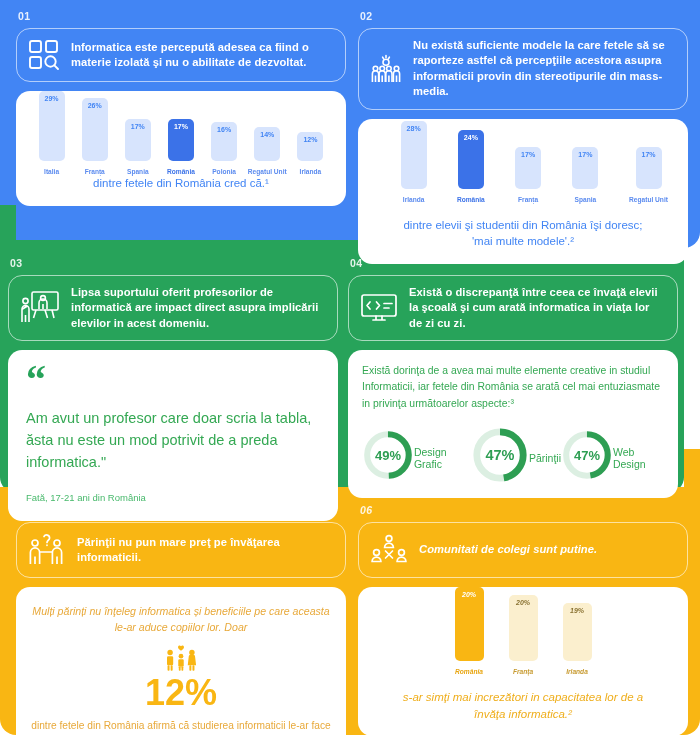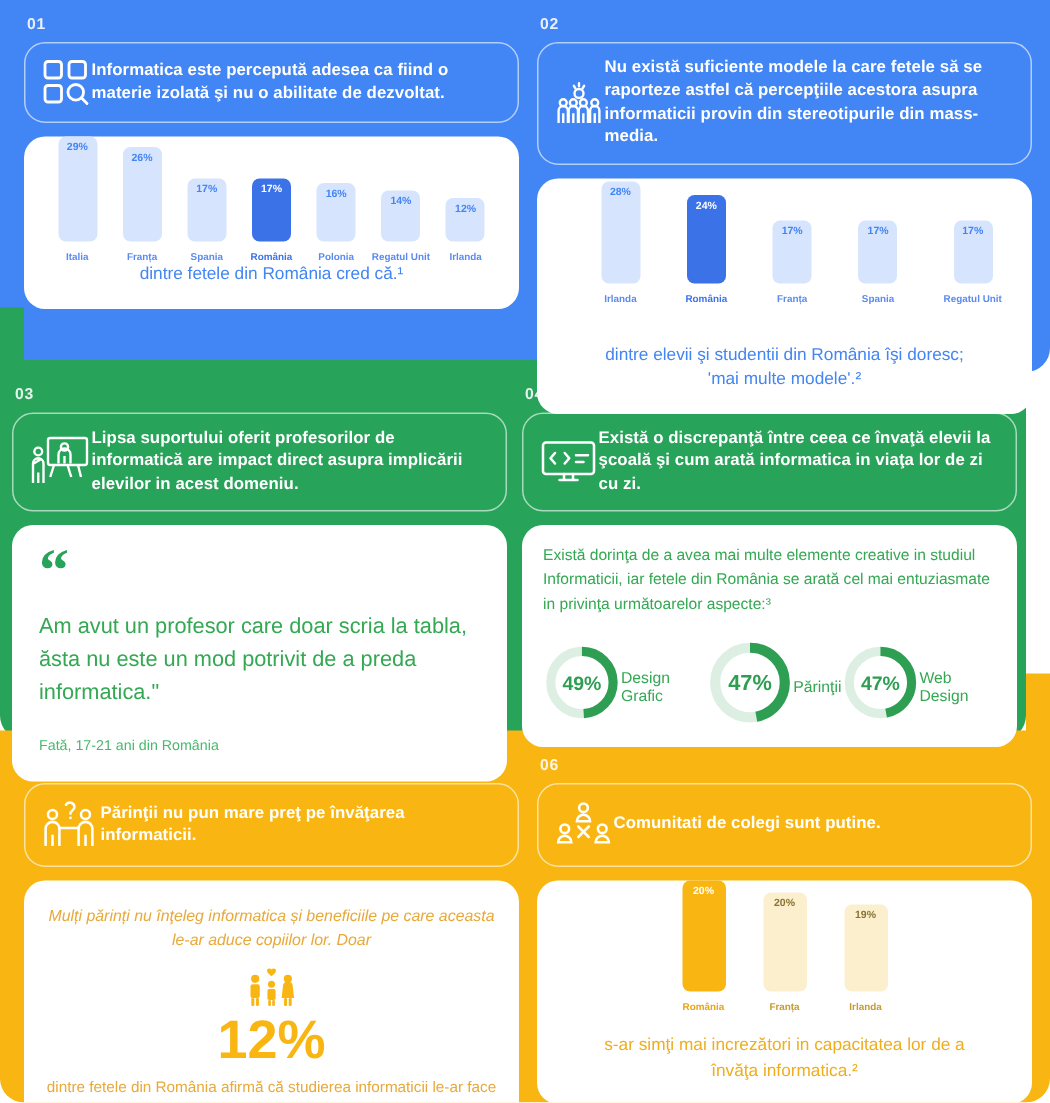--- a/index.html
+++ b/index.html
@@ -24,30 +24,30 @@
   .sliver-green { position:absolute; left:0; top:205px; width:16px; height:48px; background:#27A35A; }
   .sliver-yellow{ position:absolute; left:684px; top:449px; width:16px; height:50px; background:#F9B613; }
 
   
   .panel { position: absolute; width: 330px; }
   .p01 { left: 16px;  top: 10px; }
   .p02 { left: 358px; top: 10px; }
   .p03 { left: 8px;   top: 257px; }
   .p04 { left: 348px; top: 257px; }
   .p05 { left: 16px;  top: 504px; }
-  .p06 { left: 358px; top: 504px; }
+  .p06 { left: 358px; top: 504px; font-style: italic; }
 
   .pnum {
     font-size: 10.5px; font-weight: 700; letter-spacing: .5px;
     color: rgba(255,255,255,.88); margin-bottom: 6px; padding-left: 2px;
   }
 
   
   .headline {
-    display: flex; align-items: center; 
+    display: flex; align-items: center; gap: 10px;
     border: 1.2px solid rgba(255,255,255,.60);
     border-radius: 14px;
     padding: 9px 12px 9px 10px;
     min-height: 46px;
   }
   .headline .ico { flex: 0 0 auto; width: 34px; height: 34px; }
   .headline .ico svg { display:block; width:34px; height:34px; }
   .headline .htext {
     color:#fff; font-size: 11.2px; font-weight: 700; line-height: 1.38;
     letter-spacing: .05px;
@@ -230,21 +230,21 @@
             </div>
           <div class="barlabel">Spania</div>
         </div>
         <div class="barcol" style="width:52px">
           <div class="bar" style="height:42px">
               <span>17%</span>
             </div>
           <div class="barlabel">Regatul Unit</div>
         </div>
       </div>
-      <div class="caption blue" style="margin-top:26px">
+      <div class="caption blue" style="margin-top:14px">
         <div>dintre elevii şi studentii din România îşi doresc;</div>
         <div>'mai multe modele'.²</div>
       </div>
     </div>
   </div>
 
   <div class="panel p03">
     <div class="pnum">03</div>
     <div class="headline">
       <span class="ico" style="width:42px;height:38px">

